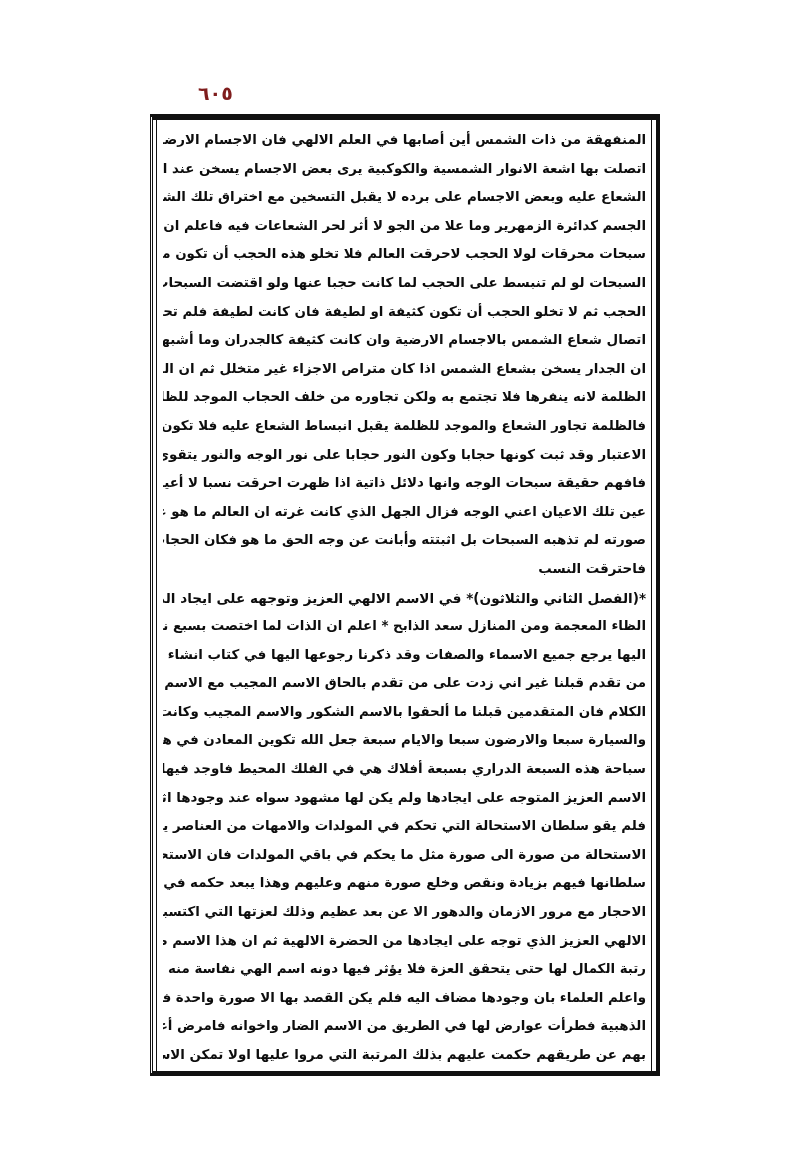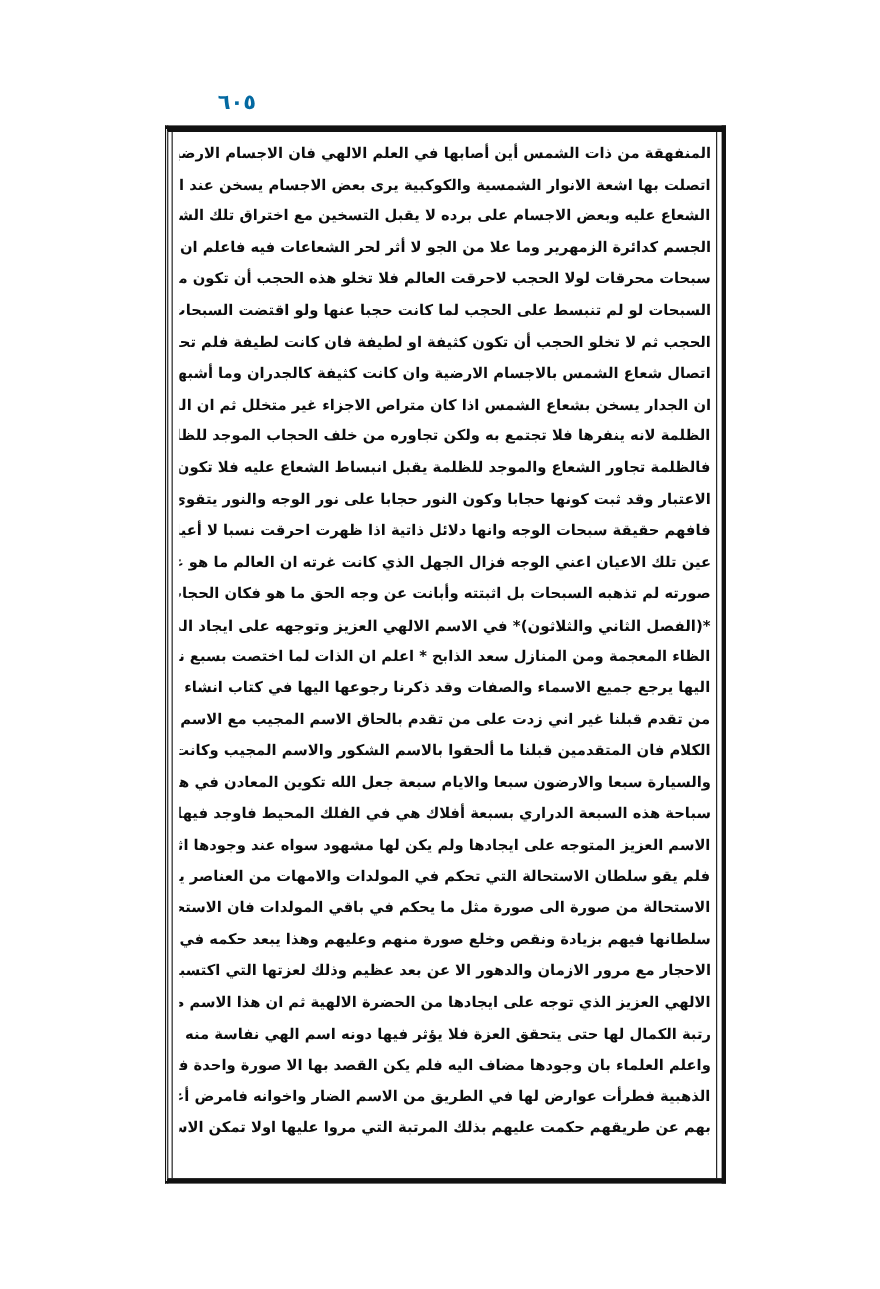--- a/index.html
+++ b/index.html
@@ -15,21 +15,21 @@
       font-family: "DejaVu Sans", sans-serif;
       color: #111111;
     }
     .page-number {
       position: absolute;
       left: 198px;
       top: 82px;
       font-size: 19px;
       font-weight: bold;
       direction: rtl;
-      color: #0369a1;
+      color: #7f1d1d;
       letter-spacing: 1px;
     }
     .frame {
       position: absolute;
       left: 150px;
       top: 114px;
       width: 510px;
       height: 962px;
       box-sizing: border-box;
       border-top: 6px solid #111;
@@ -95,20 +95,21 @@
     <span class="line">السبحات لو لم تنبسط على الحجب لما كانت حجبا عنها ولو اقتضت السبحات الاحراق احترقت</span>
     <span class="line">الحجب ثم لا تخلو الحجب أن تكون كثيفة او لطيفة فان كانت لطيفة فلم تحجب كما يحجب الهواء</span>
     <span class="line">اتصال شعاع الشمس بالاجسام الارضية وان كانت كثيفة كالجدران وما أشبهها فلا خفاء</span>
     <span class="line">ان الجدار يسخن بشعاع الشمس اذا كان متراص الاجزاء غير متخلل ثم ان النور لا تحجبه</span>
     <span class="line">الظلمة لانه ينفرها فلا تجتمع به ولكن تجاوره من خلف الحجاب الموجد للظلمة التي تباشر النور</span>
     <span class="line">فالظلمة تجاور الشعاع والموجد للظلمة يقبل انبساط الشعاع عليه فلا تكون الظلمة حجابا بهذا</span>
     <span class="line">الاعتبار وقد ثبت كونها حجابا وكون النور حجابا على نور الوجه والنور يتقوى بالنور لا يحجبه</span>
     <span class="line">فافهم حقيقة سبحات الوجه وانها دلائل ذاتية اذا ظهرت احرقت نسبا لا أعيانا فتبين انها</span>
     <span class="line">عين تلك الاعيان اعني الوجه فزال الجهل الذي كانت غرته ان العالم ما هو عين الوجه فبقي على</span>
     <span class="line">صورته لم تذهبه السبحات بل اثبتته وأبانت عن وجه الحق ما هو فكان الحجاب معنويا</span>
+    <span class="line short">فاحترقت النسب</span>
     <span class="line heading">*(الفصل الثاني والثلاثون)* في الاسم الالهي العزيز وتوجهه على ايجاد المعادن وله حرف</span>
     <span class="line">الظاء المعجمة ومن المنازل سعد الذابح * اعلم ان الذات لما اختصت بسبع نسب تسمى صفات</span>
     <span class="line">اليها يرجع جميع الاسماء والصفات وقد ذكرنا رجوعها اليها في كتاب انشاء الجداول كما ذكرها</span>
     <span class="line">من تقدم قبلنا غير اني زدت على من تقدم بالحاق الاسم المجيب مع الاسم الشكور بواصلة</span>
     <span class="line">الكلام فان المتقدمين قبلنا ما ألحقوا بالاسم الشكور والاسم المجيب وكانت السموات سبعا</span>
     <span class="line">والسيارة سبعا والارضون سبعا والايام سبعة جعل الله تكوين المعادن في هذه الارض عن</span>
     <span class="line">سباحة هذه السبعة الدراري بسبعة أفلاك هي في الفلك المحيط فاوجد فيها سبعة معادن ولما كان</span>
     <span class="line">الاسم العزيز المتوجه على ايجادها ولم يكن لها مشهود سواه عند وجودها اثر فيها عزة ومنعا</span>
     <span class="line">فلم يقو سلطان الاستحالة التي تحكم في المولدات والامهات من العناصر يحكم فيها بسرعة</span>
     <span class="line">الاستحالة من صورة الى صورة مثل ما يحكم في باقي المولدات فان الاستحالة تسرع اليهم ويظهر</span>

